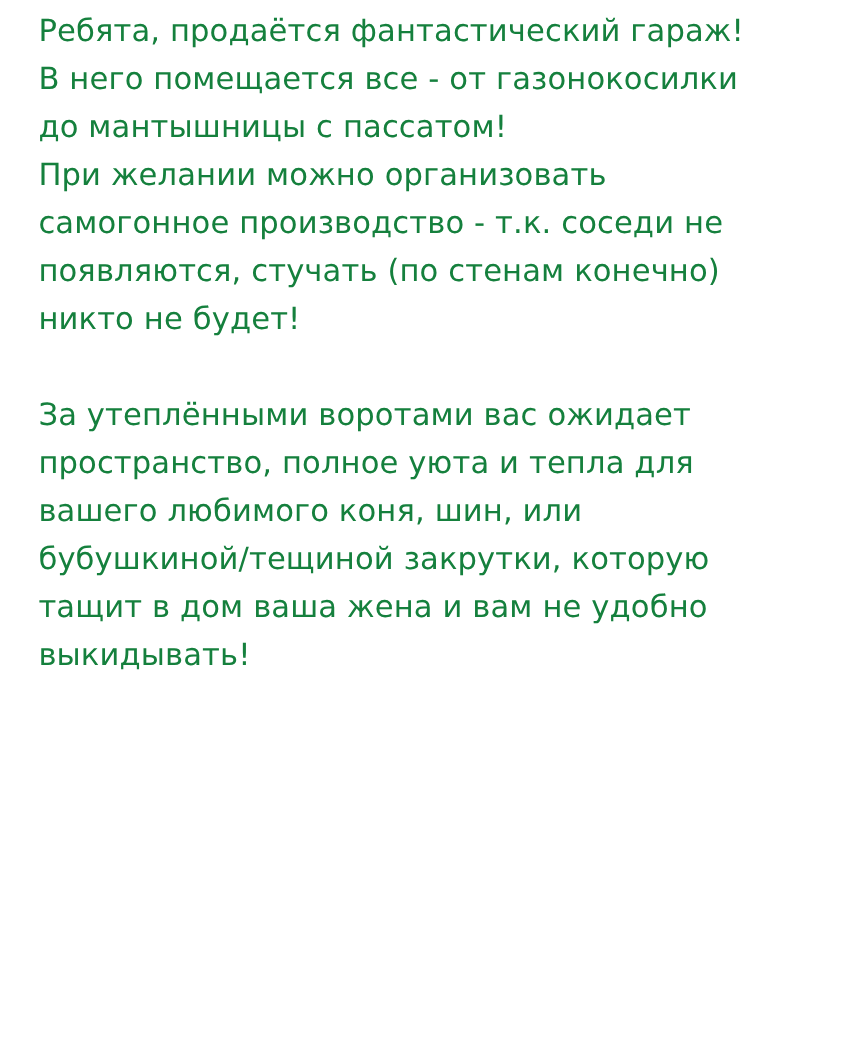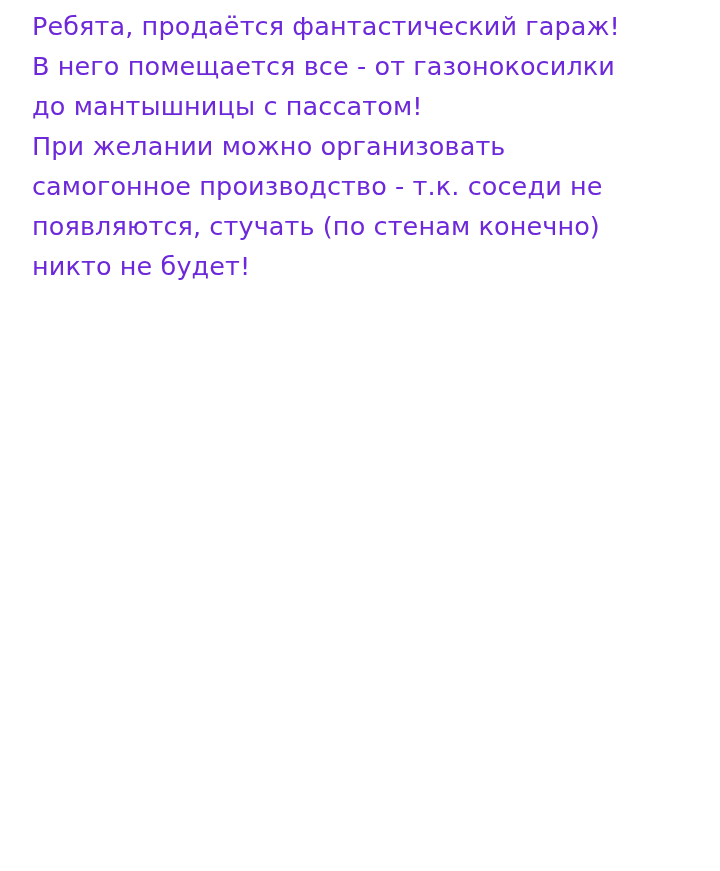--- a/index.html
+++ b/index.html
@@ -14,21 +14,21 @@
     font-family: "DejaVu Sans", "Liberation Sans", sans-serif;
   }
   .page {
     box-sizing: border-box;
     width: 720px;
     height: 871px;
     padding: 6px 28px 0 32px;
     background: #ffffff;
   }
   .article {
-    color: #6d28d9;
+    color: #15803d;
     font-size: 25.5px;
     line-height: 40px;
     letter-spacing: 0.1px;
     font-weight: 400;
   }
   .para {
     margin: 0;
     white-space: pre-line;
   }
   .para + .para {
@@ -40,14 +40,20 @@
 
 <div class="page">
   <div class="article">
     <p class="para">Ребята, продаётся фантастический гараж!
 В него помещается все - от газонокосилки
 до мантышницы с пассатом!
 При желании можно организовать
 самогонное производство - т.к. соседи не
 появляются, стучать (по стенам конечно)
 никто не будет!</p>
+    <p class="para">За утеплёнными воротами вас ожидает
+пространство, полное уюта и тепла для
+вашего любимого коня, шин, или
+бубушкиной/тещиной закрутки, которую
+тащит в дом ваша жена и вам не удобно
+выкидывать!</p>
   </div>
 </div>
 
 </body></html>

